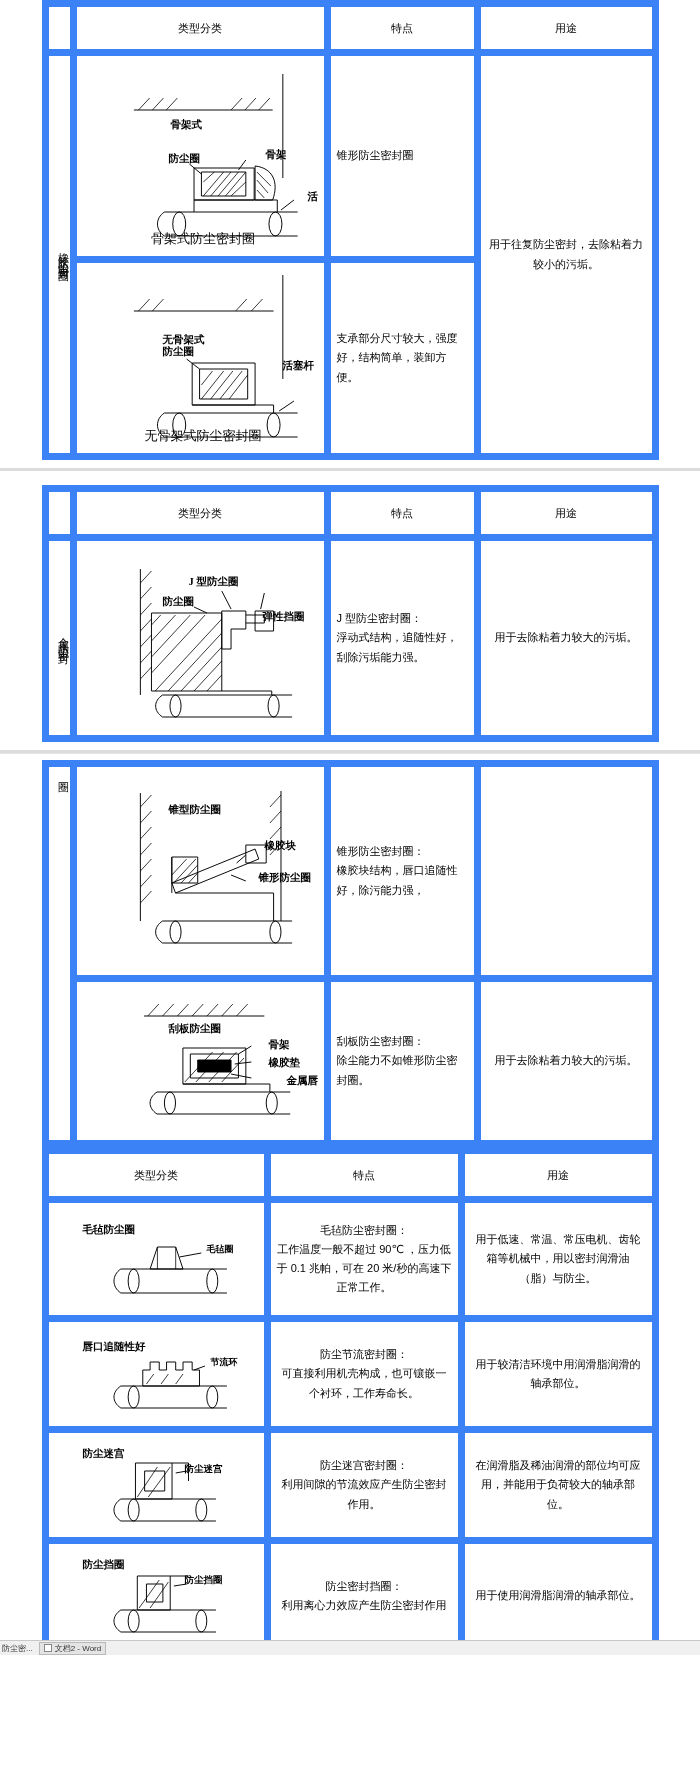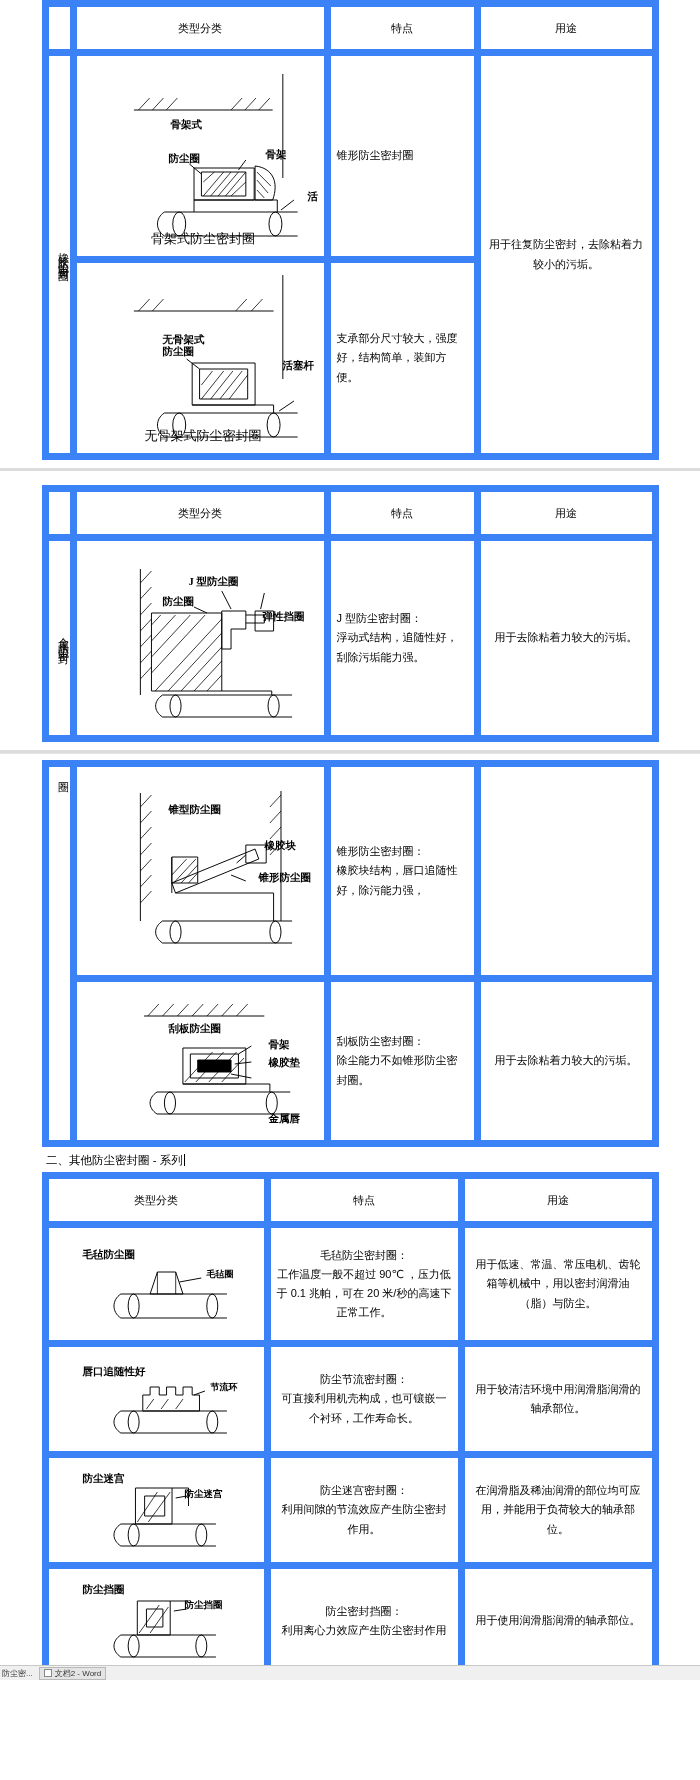--- a/index.html
+++ b/index.html
@@ -426,31 +426,30 @@
               <path d="M108 98 H202 V106"></path>
 
               <line x1="182" y1="60" x2="168" y2="68"></line>
               <line x1="182" y1="76" x2="164" y2="78"></line>
               <line x1="182" y1="92" x2="160" y2="88"></line>
             </g>
           </svg>
           <div class="lbl" style="left:86px;top:36px;">刮板防尘圈</div>
           <div class="lbl" style="left:186px;top:52px;">骨架</div>
           <div class="lbl" style="left:186px;top:70px;">橡胶垫</div>
-          <div class="lbl" style="left:186px;top:88px;margin-top:38px;">金属唇</div>
+          <div class="lbl" style="left:204px;top:88px;">金属唇</div>
         </div>
       </td>
       <td class="txt" style="white-space:pre-line">刮板防尘密封圈：
 除尘能力不如锥形防尘密封圈。</td>
       <td class="use">用于去除粘着力较大的污垢。</td>
     </tr>
   </tbody>
     </table>
 
-  <div class="sectiontitle"><span>二、其他防尘密封圈 - 系列</span><span class="cursor"></span></div>
 
   <table class="doc">
     <colgroup>
         <col style="width:222px">
         <col style="width:194px">
         <col style="width:194px">
       </colgroup>
     <tbody>
         <tr class="hdr">
       <td>类型分类</td>

